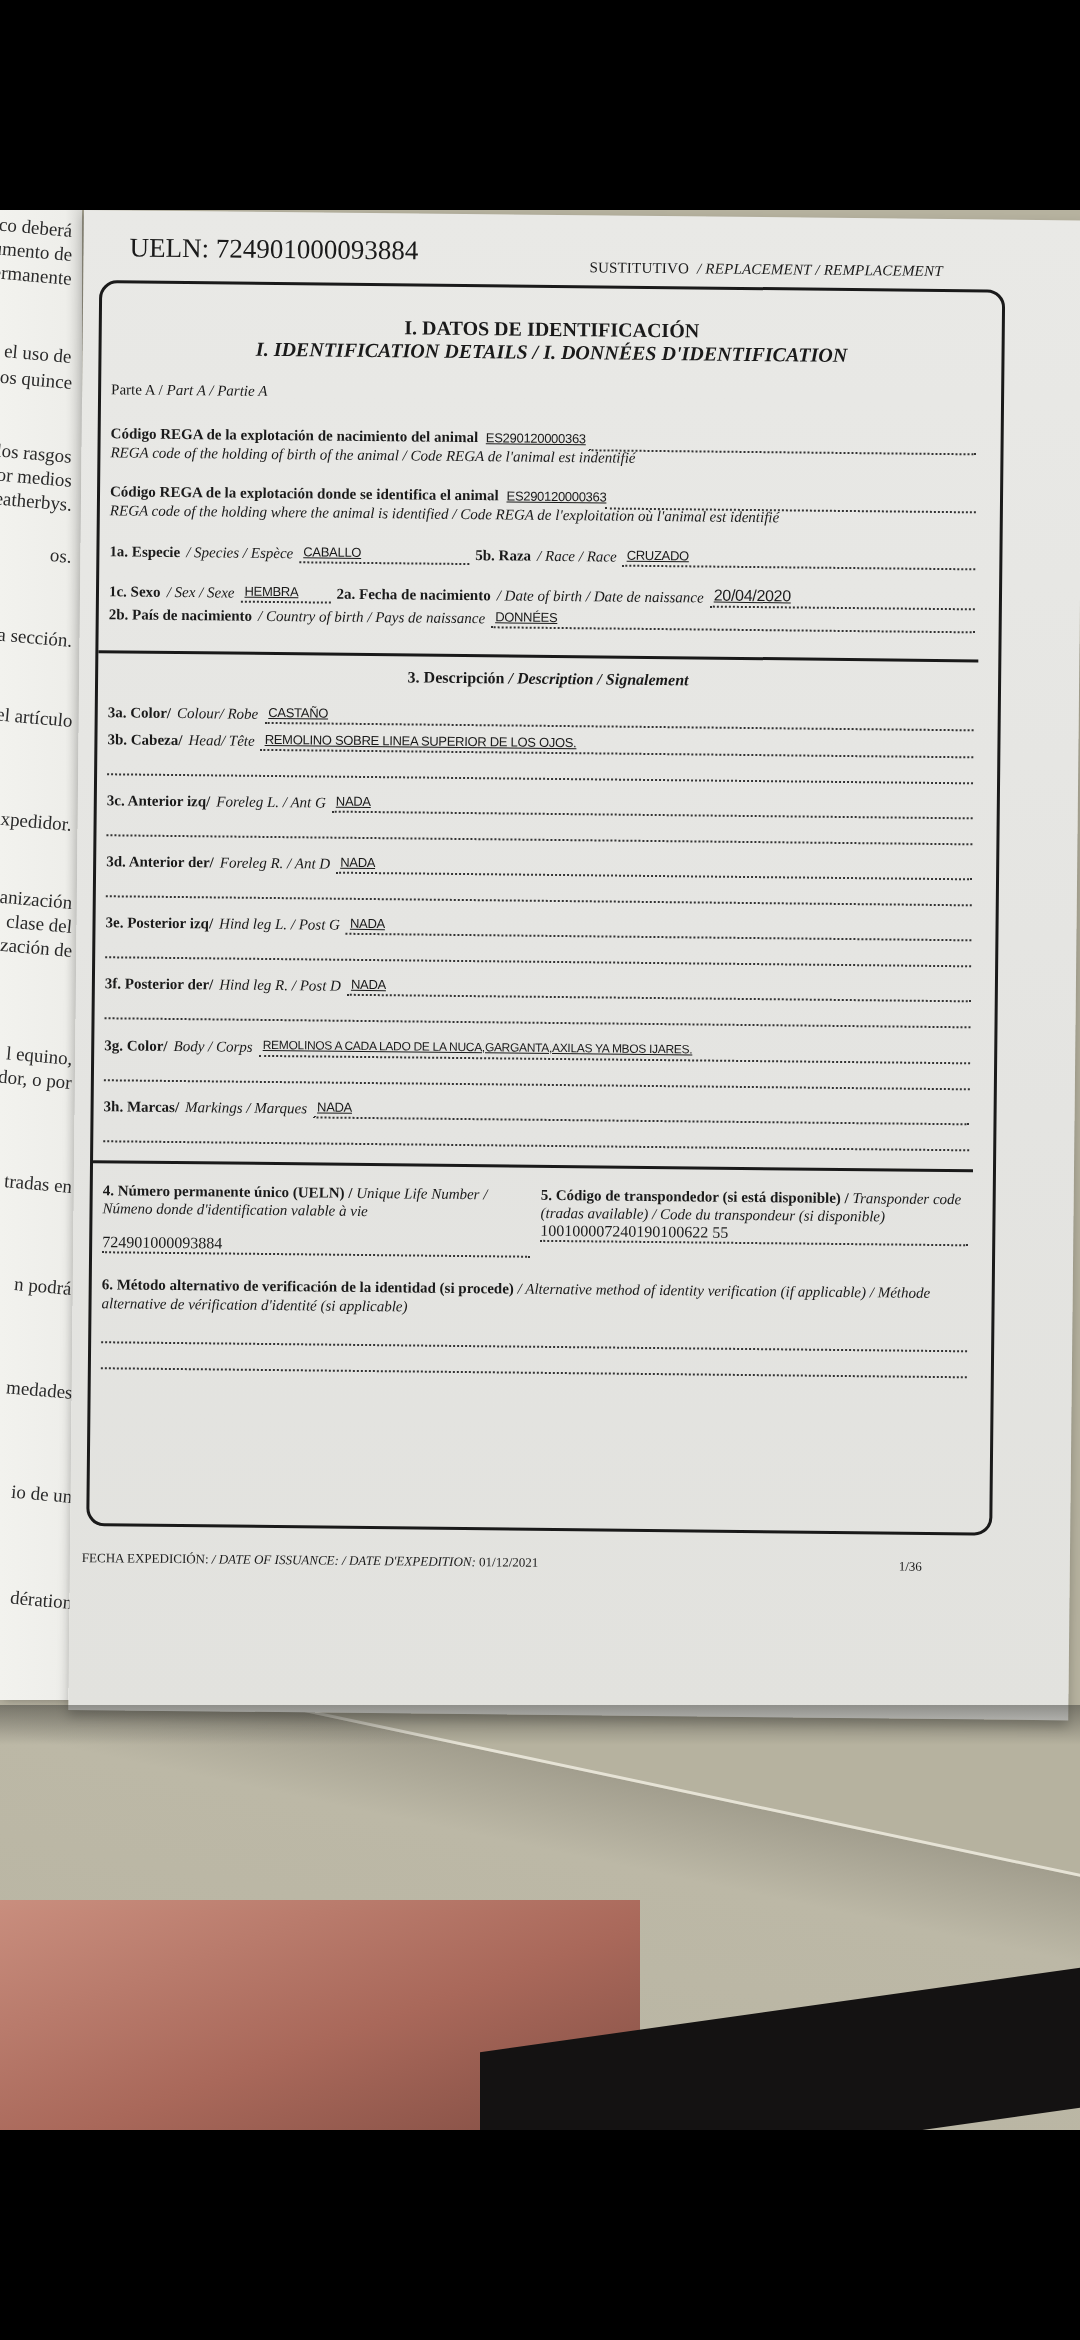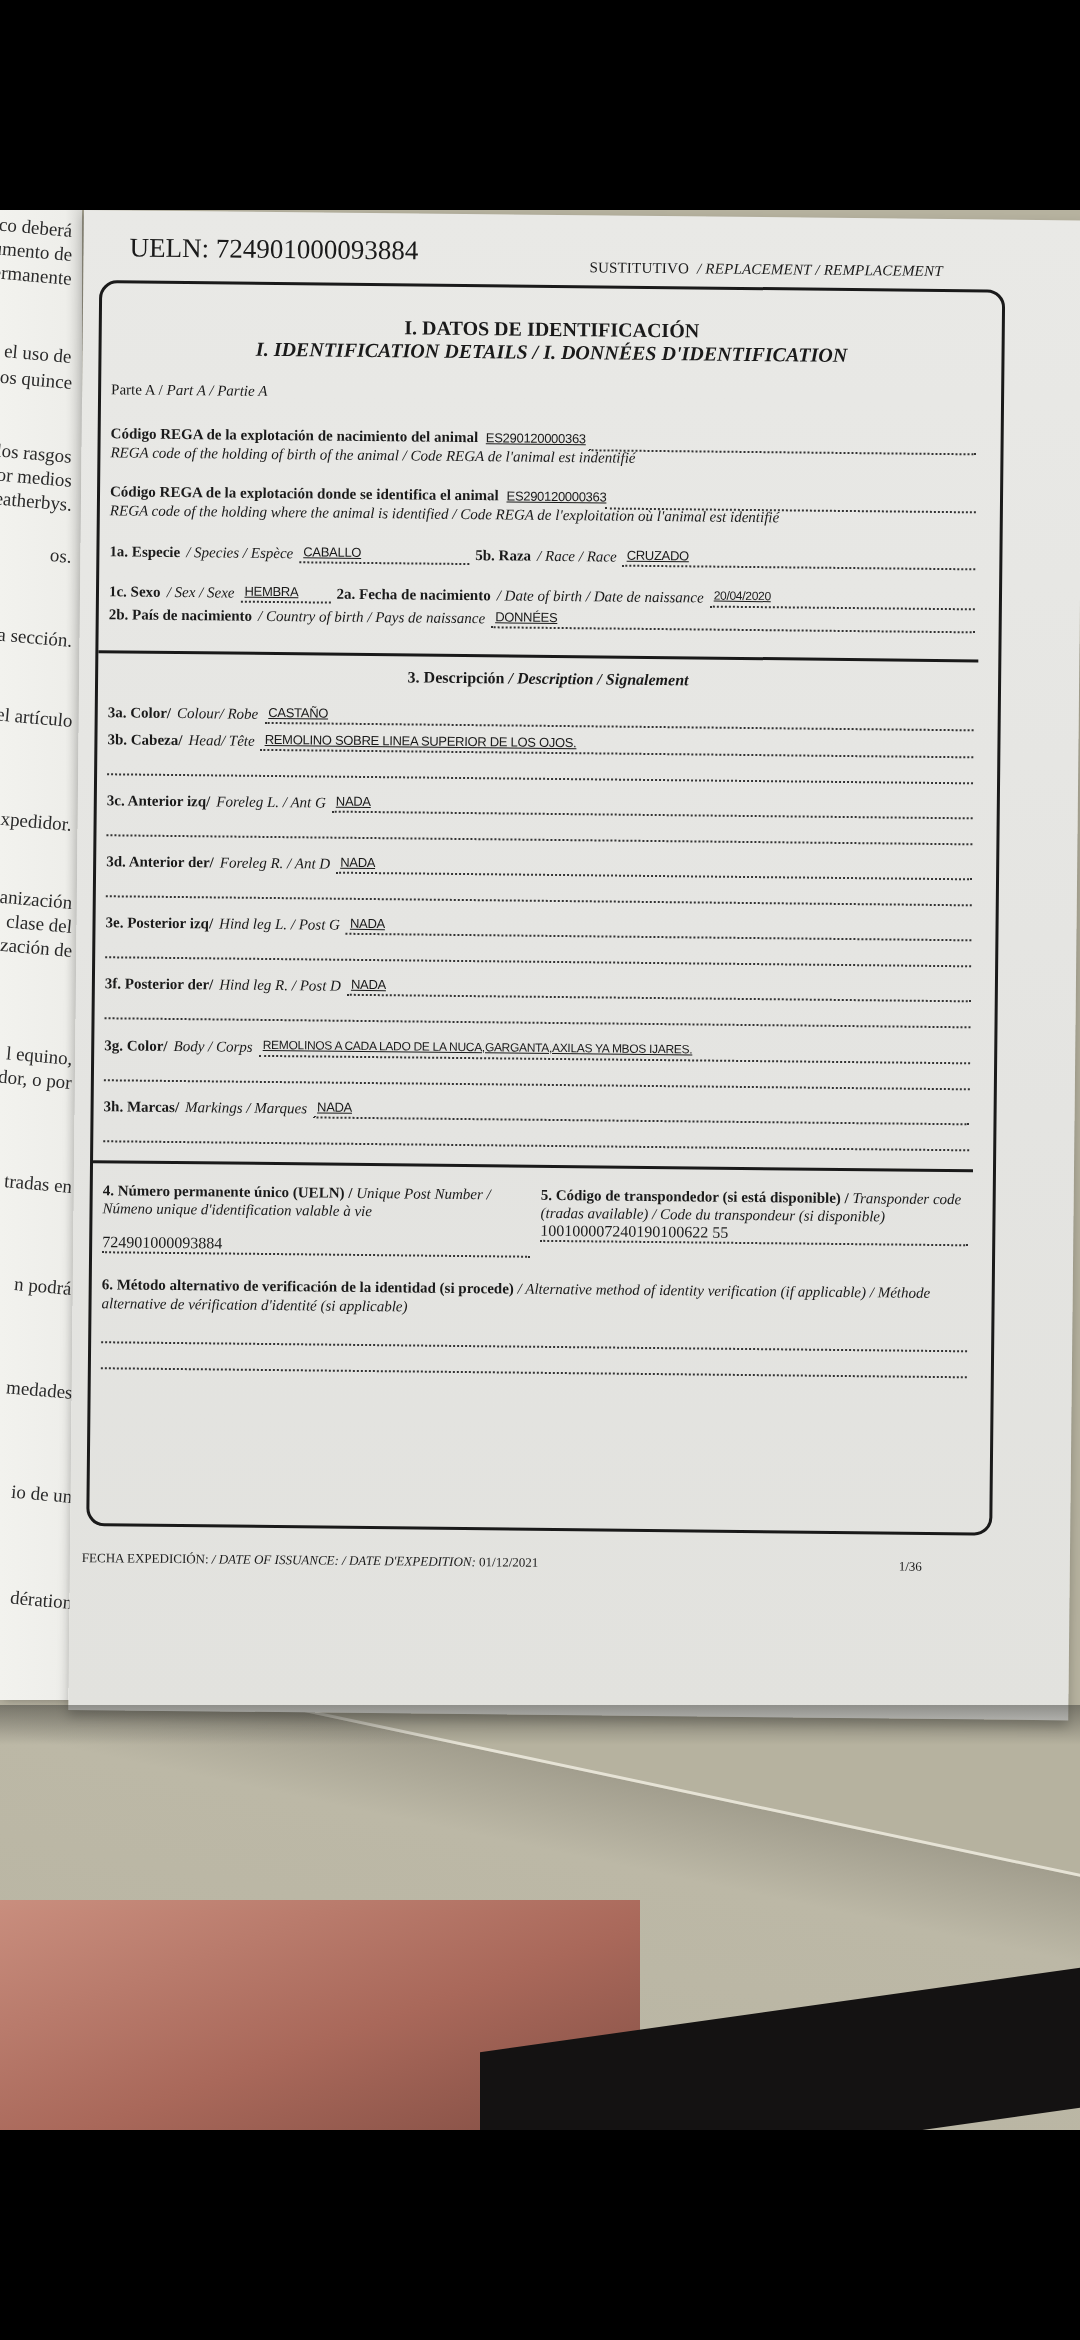--- a/index.html
+++ b/index.html
@@ -113,21 +113,21 @@
         <i>/ Race / Race</i>
         <span class="grow" style="height:auto"><span class="val">CRUZADO</span></span>
       </div>
 
       <div class="row field-line" style="margin-top:18px">
         <b>1c. Sexo</b>
         <i>/ Sex / Sexe</i>
         <span class="fill" style="width:90px"><span class="val">HEMBRA</span></span>
         <b>2a. Fecha de nacimiento</b>
         <i>/ Date of birth / Date de naissance</i>
-        <span class="grow" style="height:auto"><span class="val" style="font-size:12px">20/04/2020</span></span>
+        <span class="grow" style="height:auto"><span class="val" style="font-size:16px">20/04/2020</span></span>
       </div>
 
       <div class="row field-line" style="margin-top:2px">
         <b>2b. País de nacimiento</b>
         <i>/ Country of birth / Pays de naissance</i>
         <span class="grow" style="height:auto"><span class="val">DONNÉES</span></span>
       </div>
 
       <div class="rule" style="margin-top:26px"></div>
 
@@ -188,21 +188,21 @@
         <i>Markings / Marques</i>
         <span class="grow" style="height:auto"><span class="val">NADA</span></span>
       </div>
       <div class="row dots" style="margin-top:22px"></div>
 
       <div class="rule" style="margin-top:18px"></div>
 
       <div class="cols" style="margin-top:18px">
         <div class="c">
           <b>4. Número permanente único (UELN) /</b>
-          <i>Unique Post Number / Númeno unique d'identification valable à vie</i>
+          <i>Unique Life Number / Númeno donde d'identification valable à vie</i>
           <div style="margin-top:16px; font-size:16px; border-bottom:2px dotted #333">724901000093884</div>
         </div>
         <div class="c" style="margin-left:10px">
           <b>5. Código de transpondedor (si está disponible) /</b>
           <i>Transponder code (tradas available) / Code du transpondeur (si disponible)</i>
           <div style="margin-top:0; font-size:16px; border-bottom:2px dotted #333">100100007240190100622 55</div>
         </div>
       </div>
 
       <div class="row" style="margin-top:22px">

